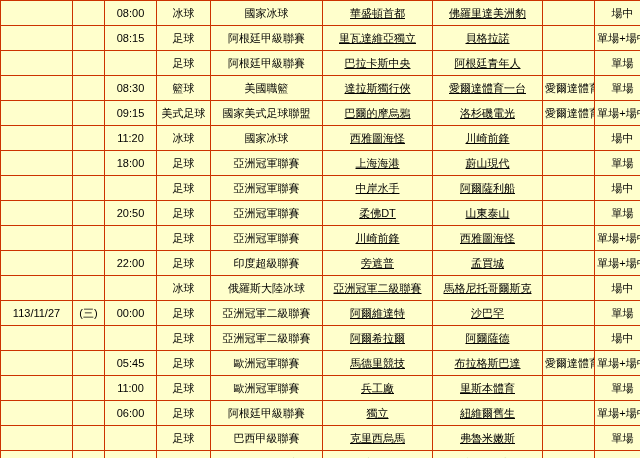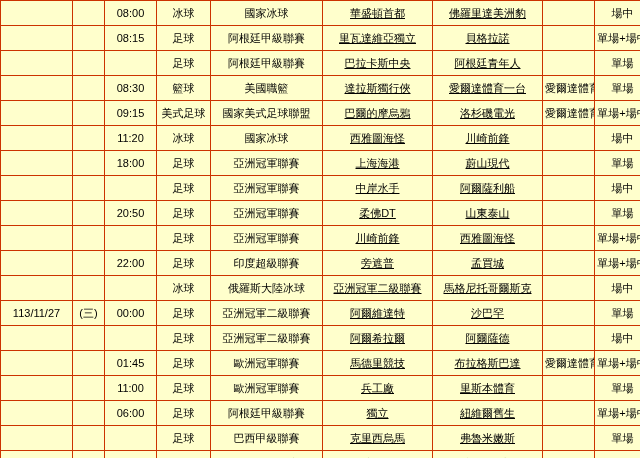--- a/index.html
+++ b/index.html
@@ -219,21 +219,21 @@
         <td class="sport">足球</td>
         <td class="league">亞洲冠軍二級聯賽</td>
         <td class="team">阿爾希拉爾</td>
         <td class="team">阿爾薩德</td>
         <td class="tv empty"></td>
         <td class="type">場中</td>
       </tr>
       <tr>
         <td class="date empty"></td>
         <td class="day empty"></td>
-        <td class="time">01:45</td>
+        <td class="time">05:45</td>
         <td class="sport">足球</td>
         <td class="league">歐洲冠軍聯賽</td>
         <td class="team">馬德里競技</td>
         <td class="team">布拉格斯巴達</td>
         <td class="tv">愛爾達體育二台</td>
         <td class="type">單場+場中</td>
       </tr>
       <tr>
         <td class="date empty"></td>
         <td class="day empty"></td>

